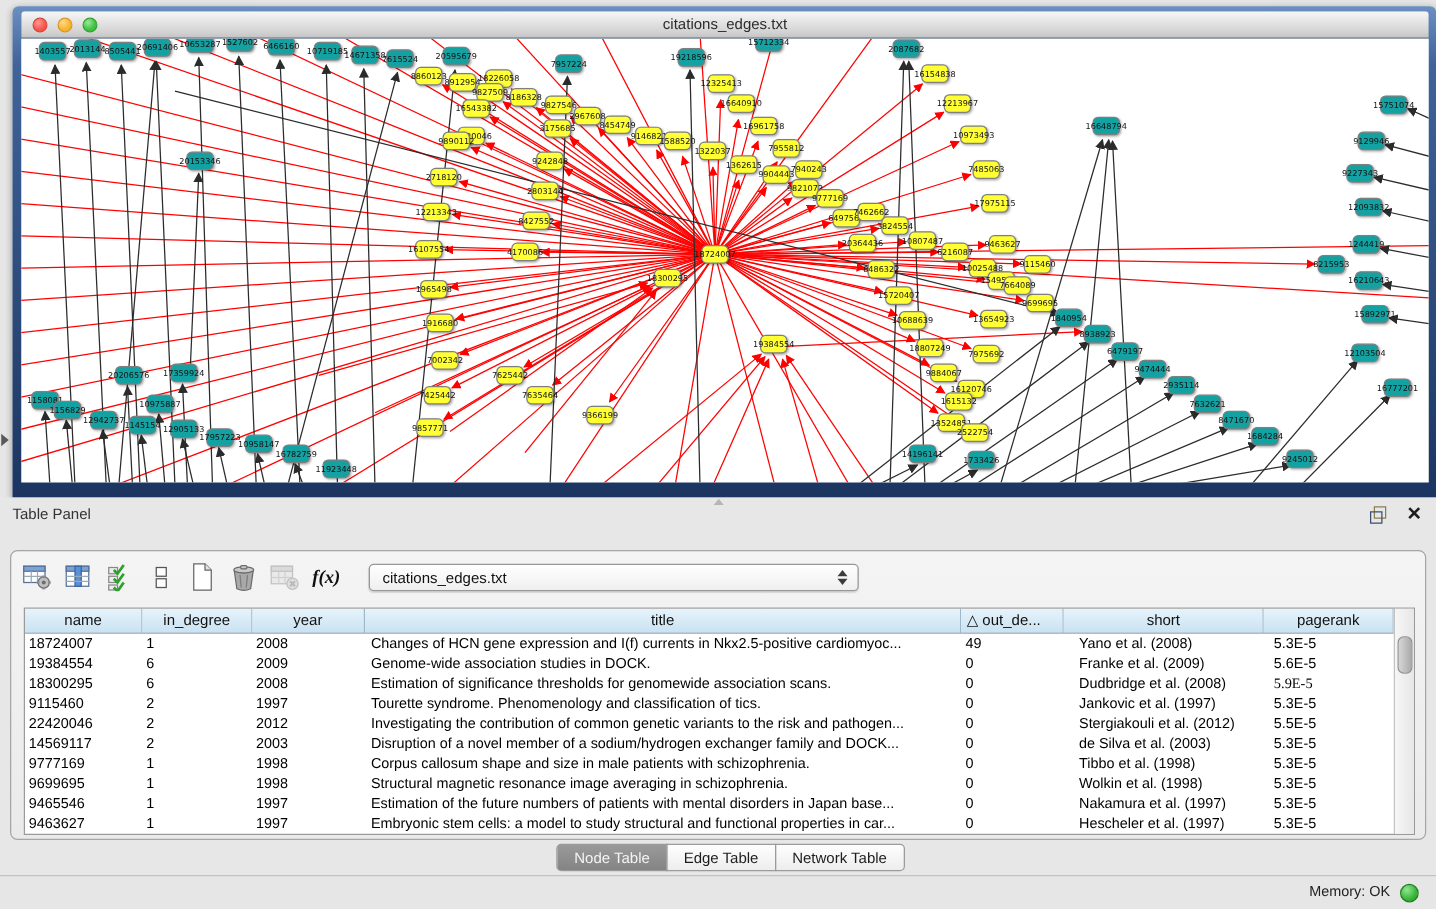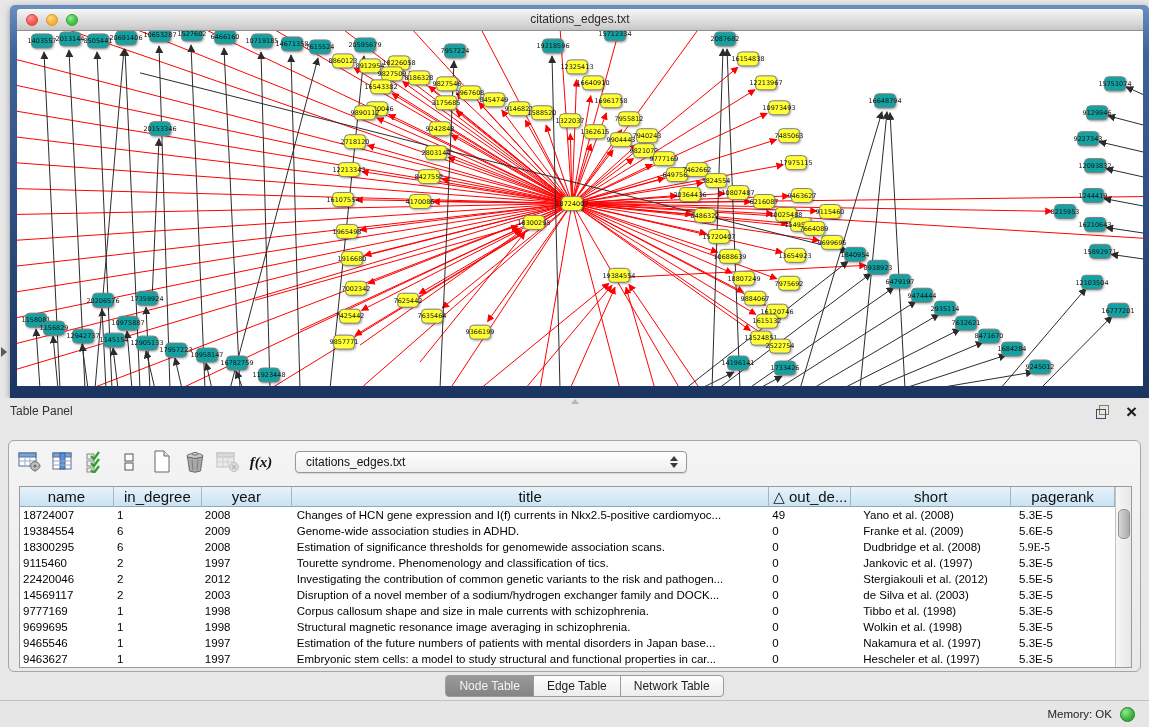--- a/index.html
+++ b/index.html
@@ -45,21 +45,21 @@
   .combo{margin-left:14px;width:392px;height:22px;box-sizing:border-box;background:linear-gradient(#ffffff,#efefef);
     border:1px solid #979797;border-radius:4px;display:flex;align-items:center;justify-content:space-between;
     padding:0 8px 0 10px;font-size:12px;color:#111;box-shadow:0 1px 1px rgba(0,0,0,.12);}
   .spin{display:flex;flex-direction:column;gap:2px;align-items:center;}
   .spin .up{width:0;height:0;border-left:4px solid transparent;border-right:4px solid transparent;border-bottom:5px solid #3c3c3c;}
   .spin .dn{width:0;height:0;border-left:4px solid transparent;border-right:4px solid transparent;border-top:5px solid #3c3c3c;}
   .tbl{position:absolute;left:10px;top:45px;width:1113px;height:182px;box-sizing:border-box;
     border:1px solid #9a9a9a;background:#fff;display:flex;}
   .tbl-main{flex:1;overflow:hidden;}
   .thead{display:flex;height:20px;}
-  .th{box-sizing:border-box;height:20px;line-height:19px;font-size:15px;color:#111;text-align:center;
+  .th{box-sizing:border-box;height:20px;line-height:19px;font-size:12px;color:#111;text-align:center;
     background:linear-gradient(#e7f3fb,#c9e2f2);border-right:1px solid #9db8ca;border-bottom:1px solid #8fa9bb;
     overflow:hidden;white-space:nowrap;}
   .th.left{text-align:left;padding-left:4px;}
   .tr{display:flex;height:16px;}
   .td{box-sizing:border-box;height:16px;line-height:16px;font-size:11.5px;color:#000;overflow:hidden;
     white-space:nowrap;}
   .sbar{flex:0 0 15px;background:linear-gradient(90deg,#f6f6f6,#e7e7e7);border-left:1px solid #c2c2c2;position:relative;}
   .sthumb{position:absolute;left:2px;top:22px;width:10px;height:28px;border-radius:5px;
     background:linear-gradient(90deg,#d6d6d6,#ababab);border:1px solid #949494;}
   .tabbar{position:absolute;left:0;right:0;top:277px;display:flex;justify-content:center;padding-left:20px;}
@@ -860,21 +860,21 @@
               <span class="td" style="width: 90px; padding-left: 3px;">2008</span>
               <span class="td" style="width: 478px; padding-left: 5px;">Changes of HCN gene expression and I(f) currents in Nkx2.5-positive cardiomyoc...</span>
               <span class="td" style="width: 82px; padding-left: 3px;">49</span>
               <span class="td" style="width: 160px; padding-left: 12px;">Yano et al. (2008)</span>
               <span class="td" style="width: 104px; padding-left: 8px;">5.3E-5</span>
             </div>
             <div class="tr">
               <span class="td" style="width: 94px; padding-left: 3px;">19384554</span>
               <span class="td" style="width: 88px; padding-left: 3px;">6</span>
               <span class="td" style="width: 90px; padding-left: 3px;">2009</span>
-              <span class="td" style="width: 478px; padding-left: 5px;">Genome-wide association studies in ADHD.</span>
+              <span class="td" style="width: 478px; padding-left: 5px;">Genome-wide association studies in DOCK.</span>
               <span class="td" style="width: 82px; padding-left: 3px;">0</span>
               <span class="td" style="width: 160px; padding-left: 12px;">Franke et al. (2009)</span>
               <span class="td" style="width: 104px; padding-left: 8px;">5.6E-5</span>
             </div>
             <div class="tr">
               <span class="td" style="width: 94px; padding-left: 3px;">18300295</span>
               <span class="td" style="width: 88px; padding-left: 3px;">6</span>
               <span class="td" style="width: 90px; padding-left: 3px;">2008</span>
               <span class="td" style="width: 478px; padding-left: 5px;">Estimation of significance thresholds for genomewide association scans.</span>
               <span class="td" style="width: 82px; padding-left: 3px;">0</span>
@@ -905,21 +905,21 @@
               <span class="td" style="width: 90px; padding-left: 3px;">2003</span>
               <span class="td" style="width: 478px; padding-left: 5px;">Disruption of a novel member of a sodium/hydrogen exchanger family and DOCK...</span>
               <span class="td" style="width: 82px; padding-left: 3px;">0</span>
               <span class="td" style="width: 160px; padding-left: 12px;">de Silva et al. (2003)</span>
               <span class="td" style="width: 104px; padding-left: 8px;">5.3E-5</span>
             </div>
             <div class="tr">
               <span class="td" style="width: 94px; padding-left: 3px;">9777169</span>
               <span class="td" style="width: 88px; padding-left: 3px;">1</span>
               <span class="td" style="width: 90px; padding-left: 3px;">1998</span>
-              <span class="td" style="width: 478px; padding-left: 5px;">Corpus callosum shape and size in male currents with schizophrenia.</span>
+              <span class="td" style="width: 478px; padding-left: 5px;">Corpus callosum shape and size in male patients with schizophrenia.</span>
               <span class="td" style="width: 82px; padding-left: 3px;">0</span>
               <span class="td" style="width: 160px; padding-left: 12px;">Tibbo et al. (1998)</span>
               <span class="td" style="width: 104px; padding-left: 8px;">5.3E-5</span>
             </div>
             <div class="tr">
               <span class="td" style="width: 94px; padding-left: 3px;">9699695</span>
               <span class="td" style="width: 88px; padding-left: 3px;">1</span>
               <span class="td" style="width: 90px; padding-left: 3px;">1998</span>
               <span class="td" style="width: 478px; padding-left: 5px;">Structural magnetic resonance image averaging in schizophrenia.</span>
               <span class="td" style="width: 82px; padding-left: 3px;">0</span>

